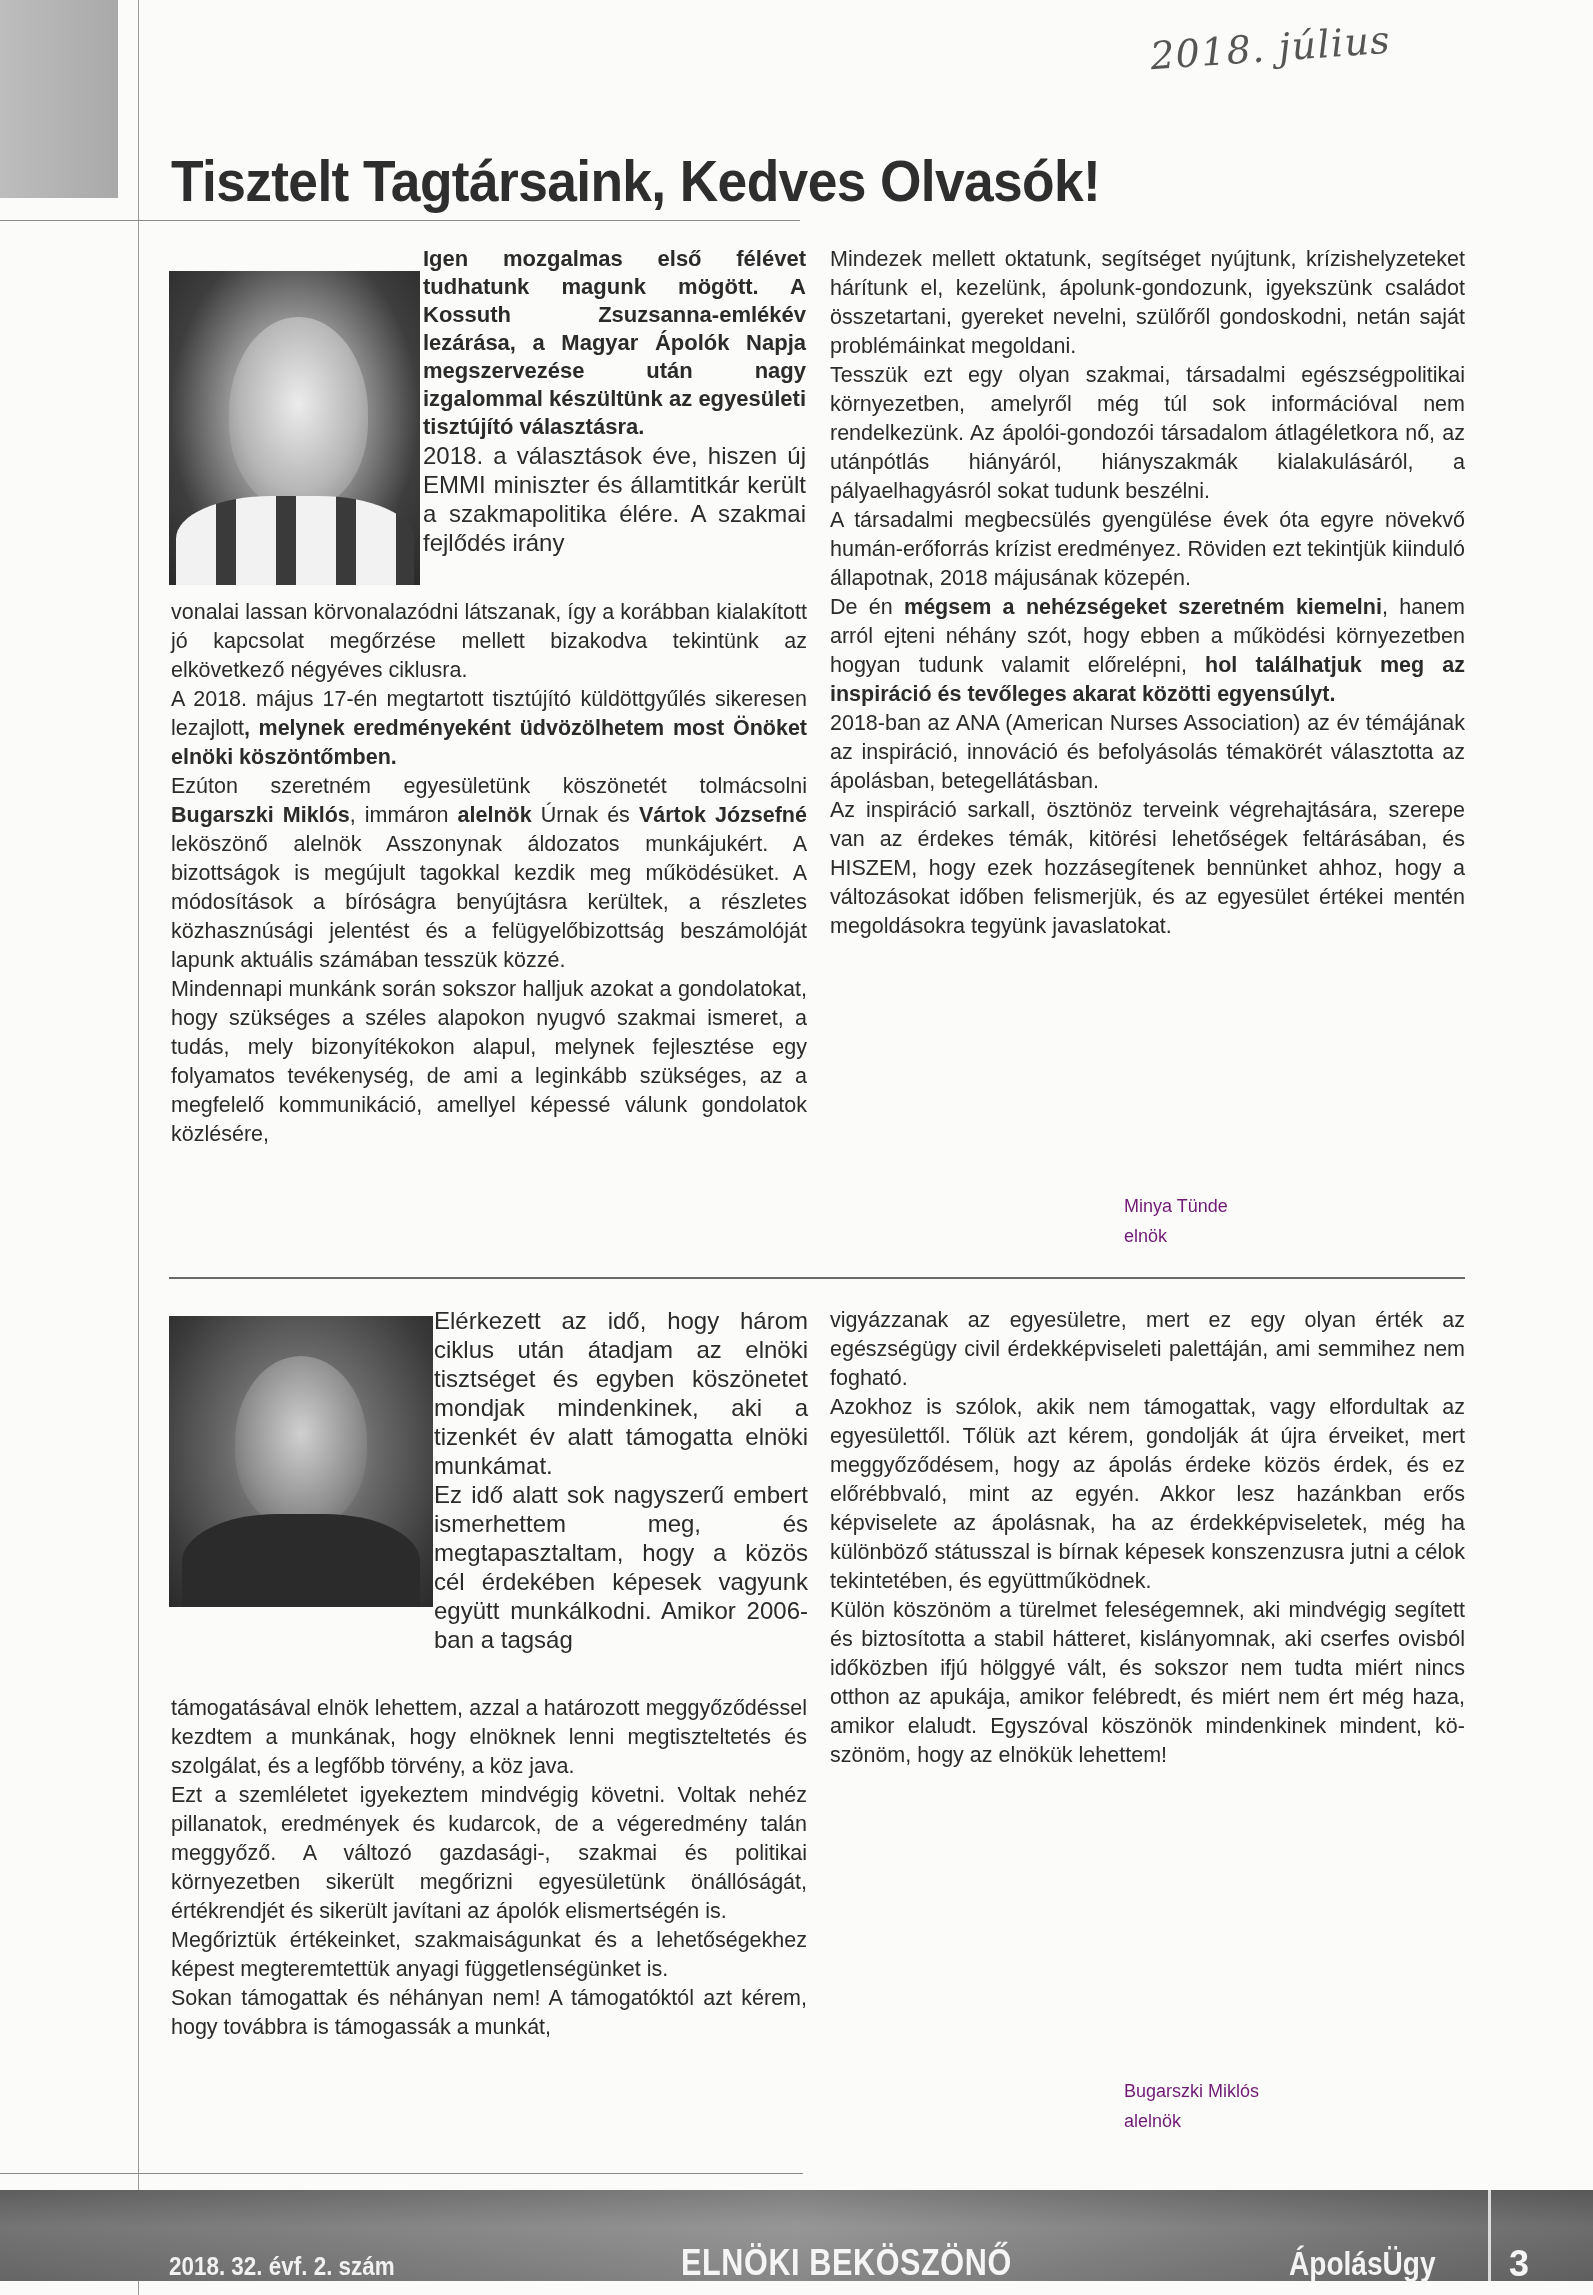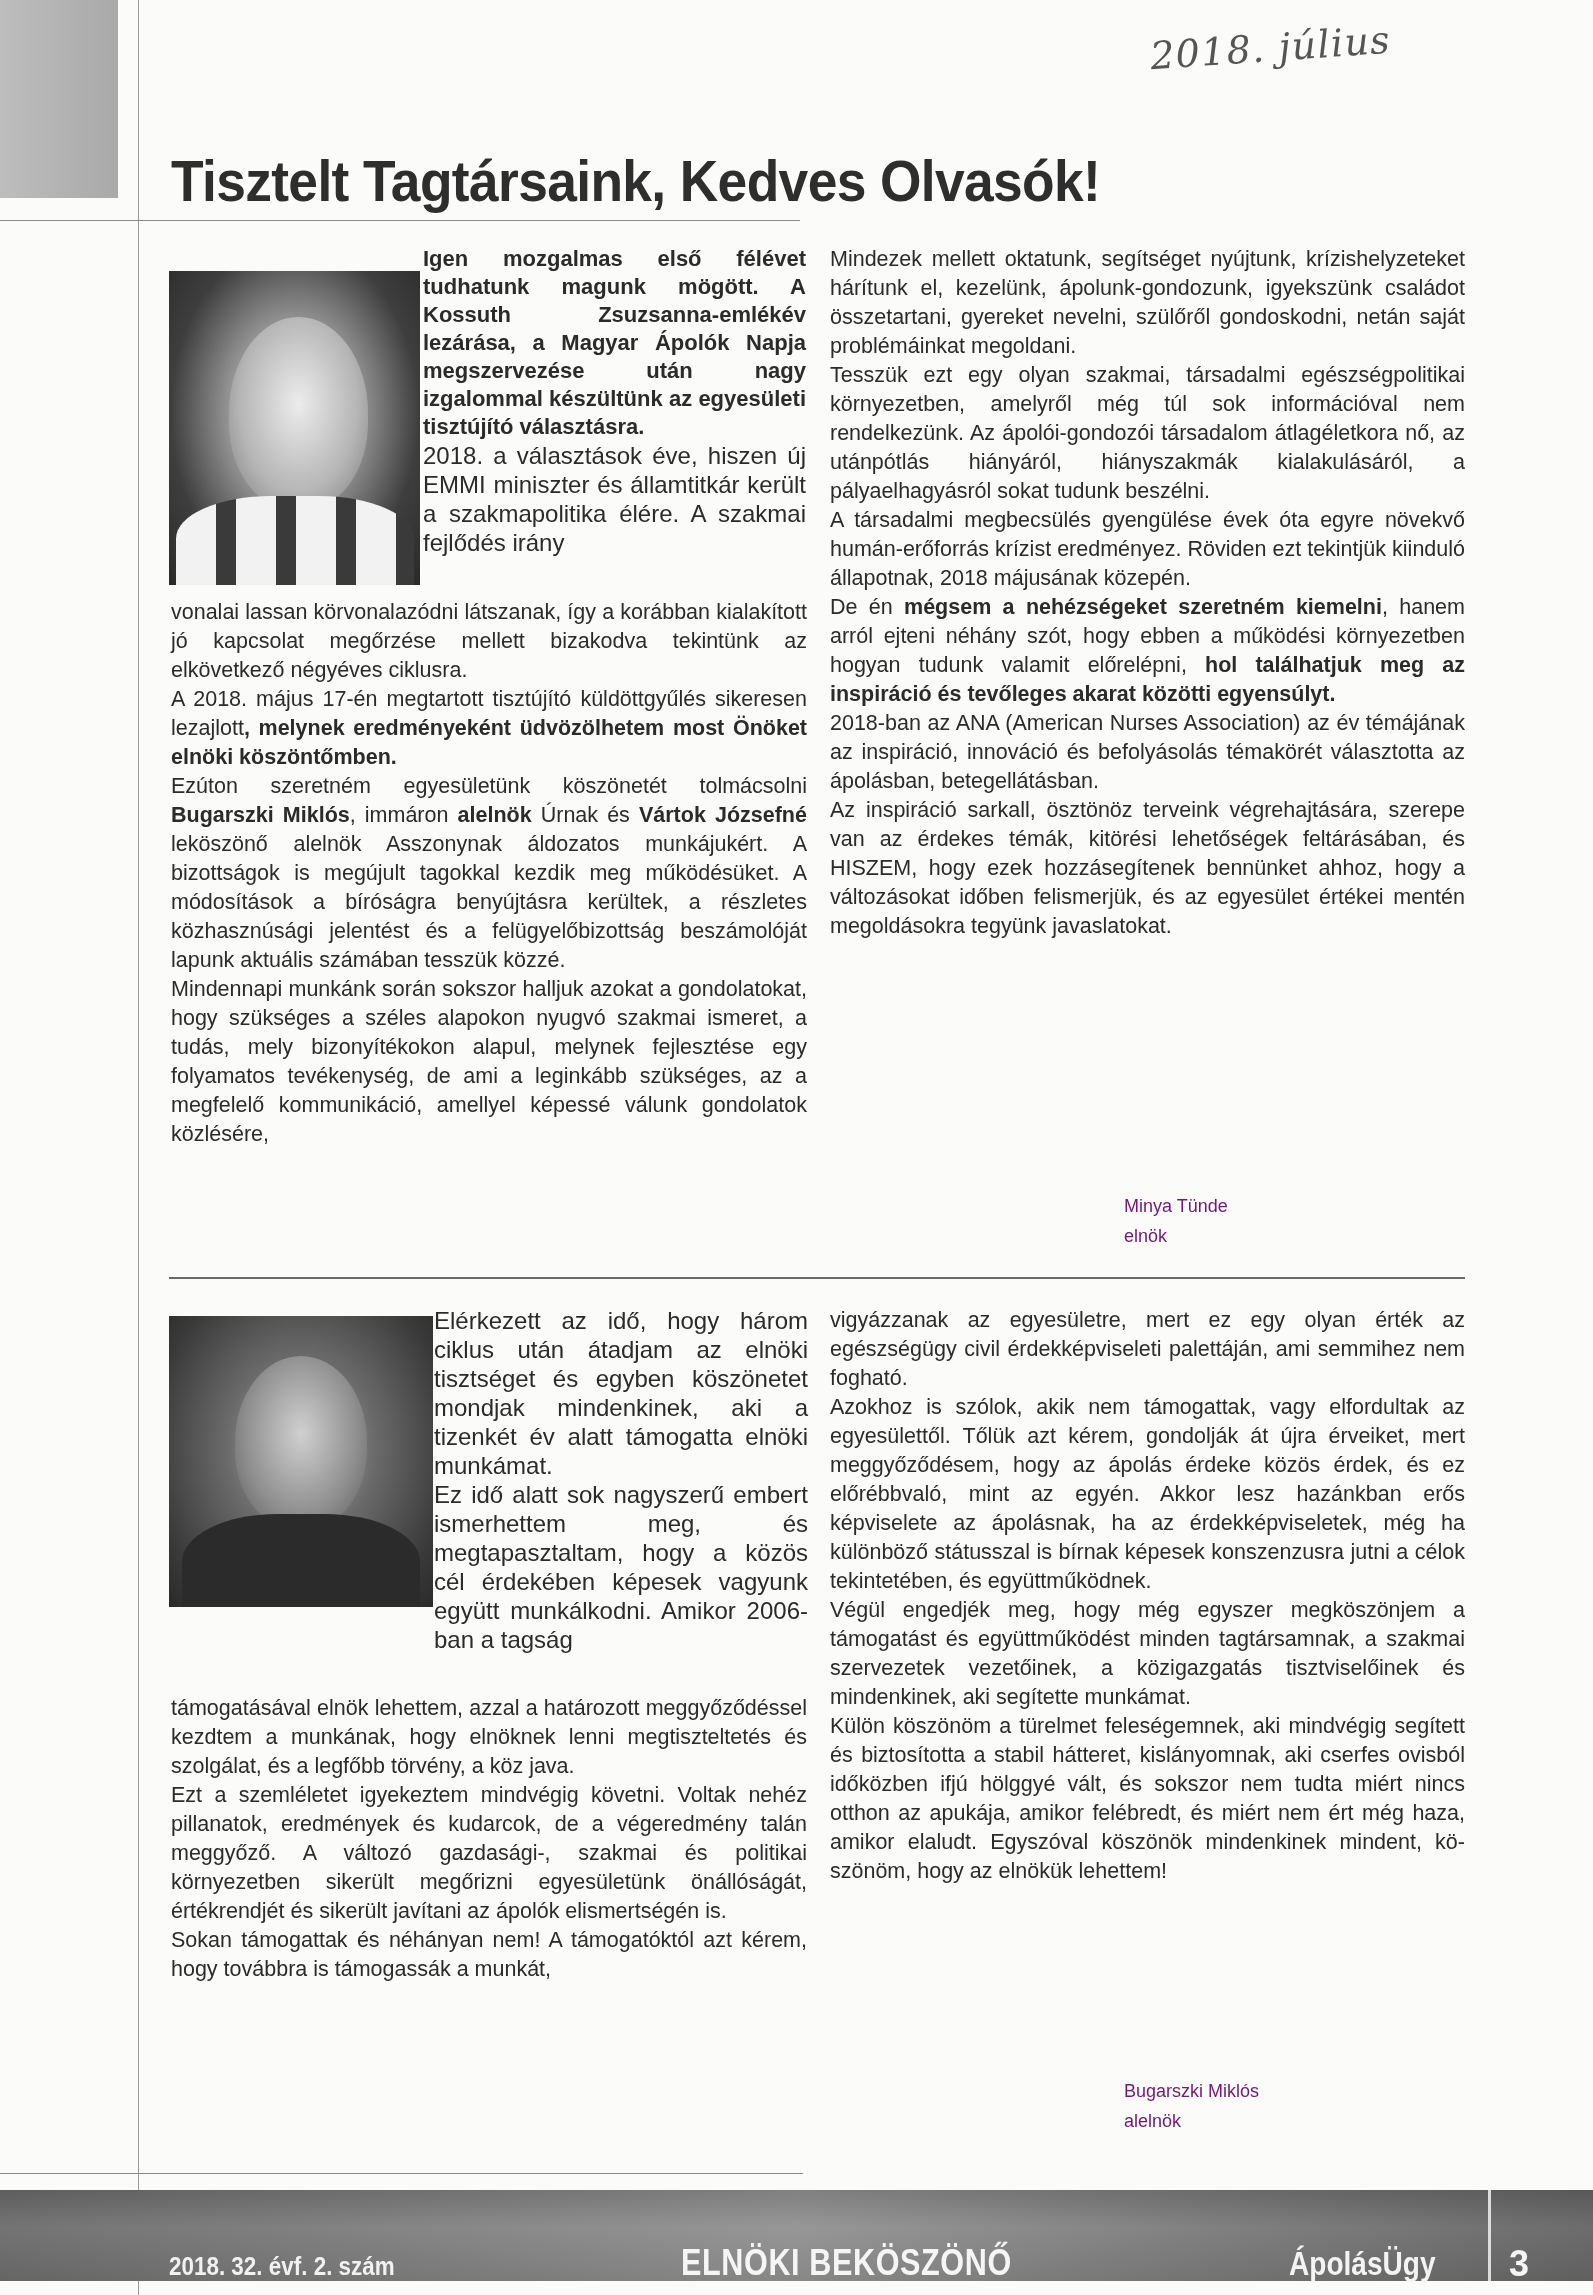--- a/index.html
+++ b/index.html
@@ -160,27 +160,27 @@
 </div>
 
 <div class="col col-3a">
   <p class="intro2">Elérkezett az idő, hogy három ciklus után átadjam az elnöki tisztséget és egyben köszöne­tet mondjak mindenkinek, aki a tizenkét év alatt támogatta elnöki munkámat.</p>
   <p class="intro2">Ez idő alatt sok nagyszerű embert ismerhettem meg, és megtapasztaltam, hogy a közös cél érdekében képesek vagyunk együtt munkálkod­ni. Amikor 2006-ban a tagság</p>
 </div>
 
 <div class="col col-3b">
   <p>támogatásával elnök lehettem, azzal a határozott meggyőződéssel kezdtem a munkának, hogy elnök­nek lenni megtiszteltetés és szolgálat, és a legfőbb törvény, a köz java.</p>
   <p>Ezt a szemléletet igyekeztem mindvégig követni. Vol­tak nehéz pillanatok, eredmények és kudarcok, de a végeredmény talán meggyőző. A változó gazdasági-, szakmai és politikai környezetben sikerült megőrizni egyesületünk önállóságát, értékrendjét és sikerült ja­vítani az ápolók elismertségén is.</p>
+  <p>Megőriztük értékeinket, szakmaiságunkat és a lehető­ségekhez képest megteremtettük anyagi függetlensé­günket is.</p>
   <p>Sokan támogattak és néhányan nem! A támogatók­tól azt kérem, hogy továbbra is támogassák a munkát,</p>
 </div>
 
 <div class="col col-4">
   <p>vigyázzanak az egyesületre, mert ez egy olyan érték az egészségügy civil érdekképviseleti palettáján, ami semmihez nem fogható.</p>
   <p>Azokhoz is szólok, akik nem támogattak, vagy elfor­dultak az egyesülettől. Tőlük azt kérem, gondolják át újra érveiket, mert meggyőződésem, hogy az ápolás érdeke közös érdek, és ez előrébbvaló, mint az egyén. Akkor lesz hazánkban erős képviselete az ápolásnak, ha az érdekképviseletek, még ha különböző státusszal is bírnak képesek konszenzusra jutni a célok tekinteté­ben, és együttműködnek.</p>
-  <p>Végül engedjék meg, hogy még egyszer megköszön­jem a támogatást és együttműködést minden tag­társamnak, a szakmai szervezetek vezetőinek, a köz­igazgatás tisztviselőinek és mindenkinek, aki segítette munkámat.</p>
   <p>Külön köszönöm a türelmet feleségemnek, aki mindvé­gig segített és biztosította a stabil hátteret, kislányom­nak, aki cserfes ovisból időközben ifjú hölggyé vált, és sokszor nem tudta miért nincs otthon az apukája, amikor felébredt, és miért nem ért még haza, amikor elaludt. Egyszóval köszönök mindenkinek mindent, kö­szönöm, hogy az elnökük lehettem!</p>
 </div>
 
 <div class="sig sig-2">
   <div>Bugarszki Miklós</div>
   <div>alelnök</div>
 </div>
 
 <div class="bottom-rule"></div>
 

